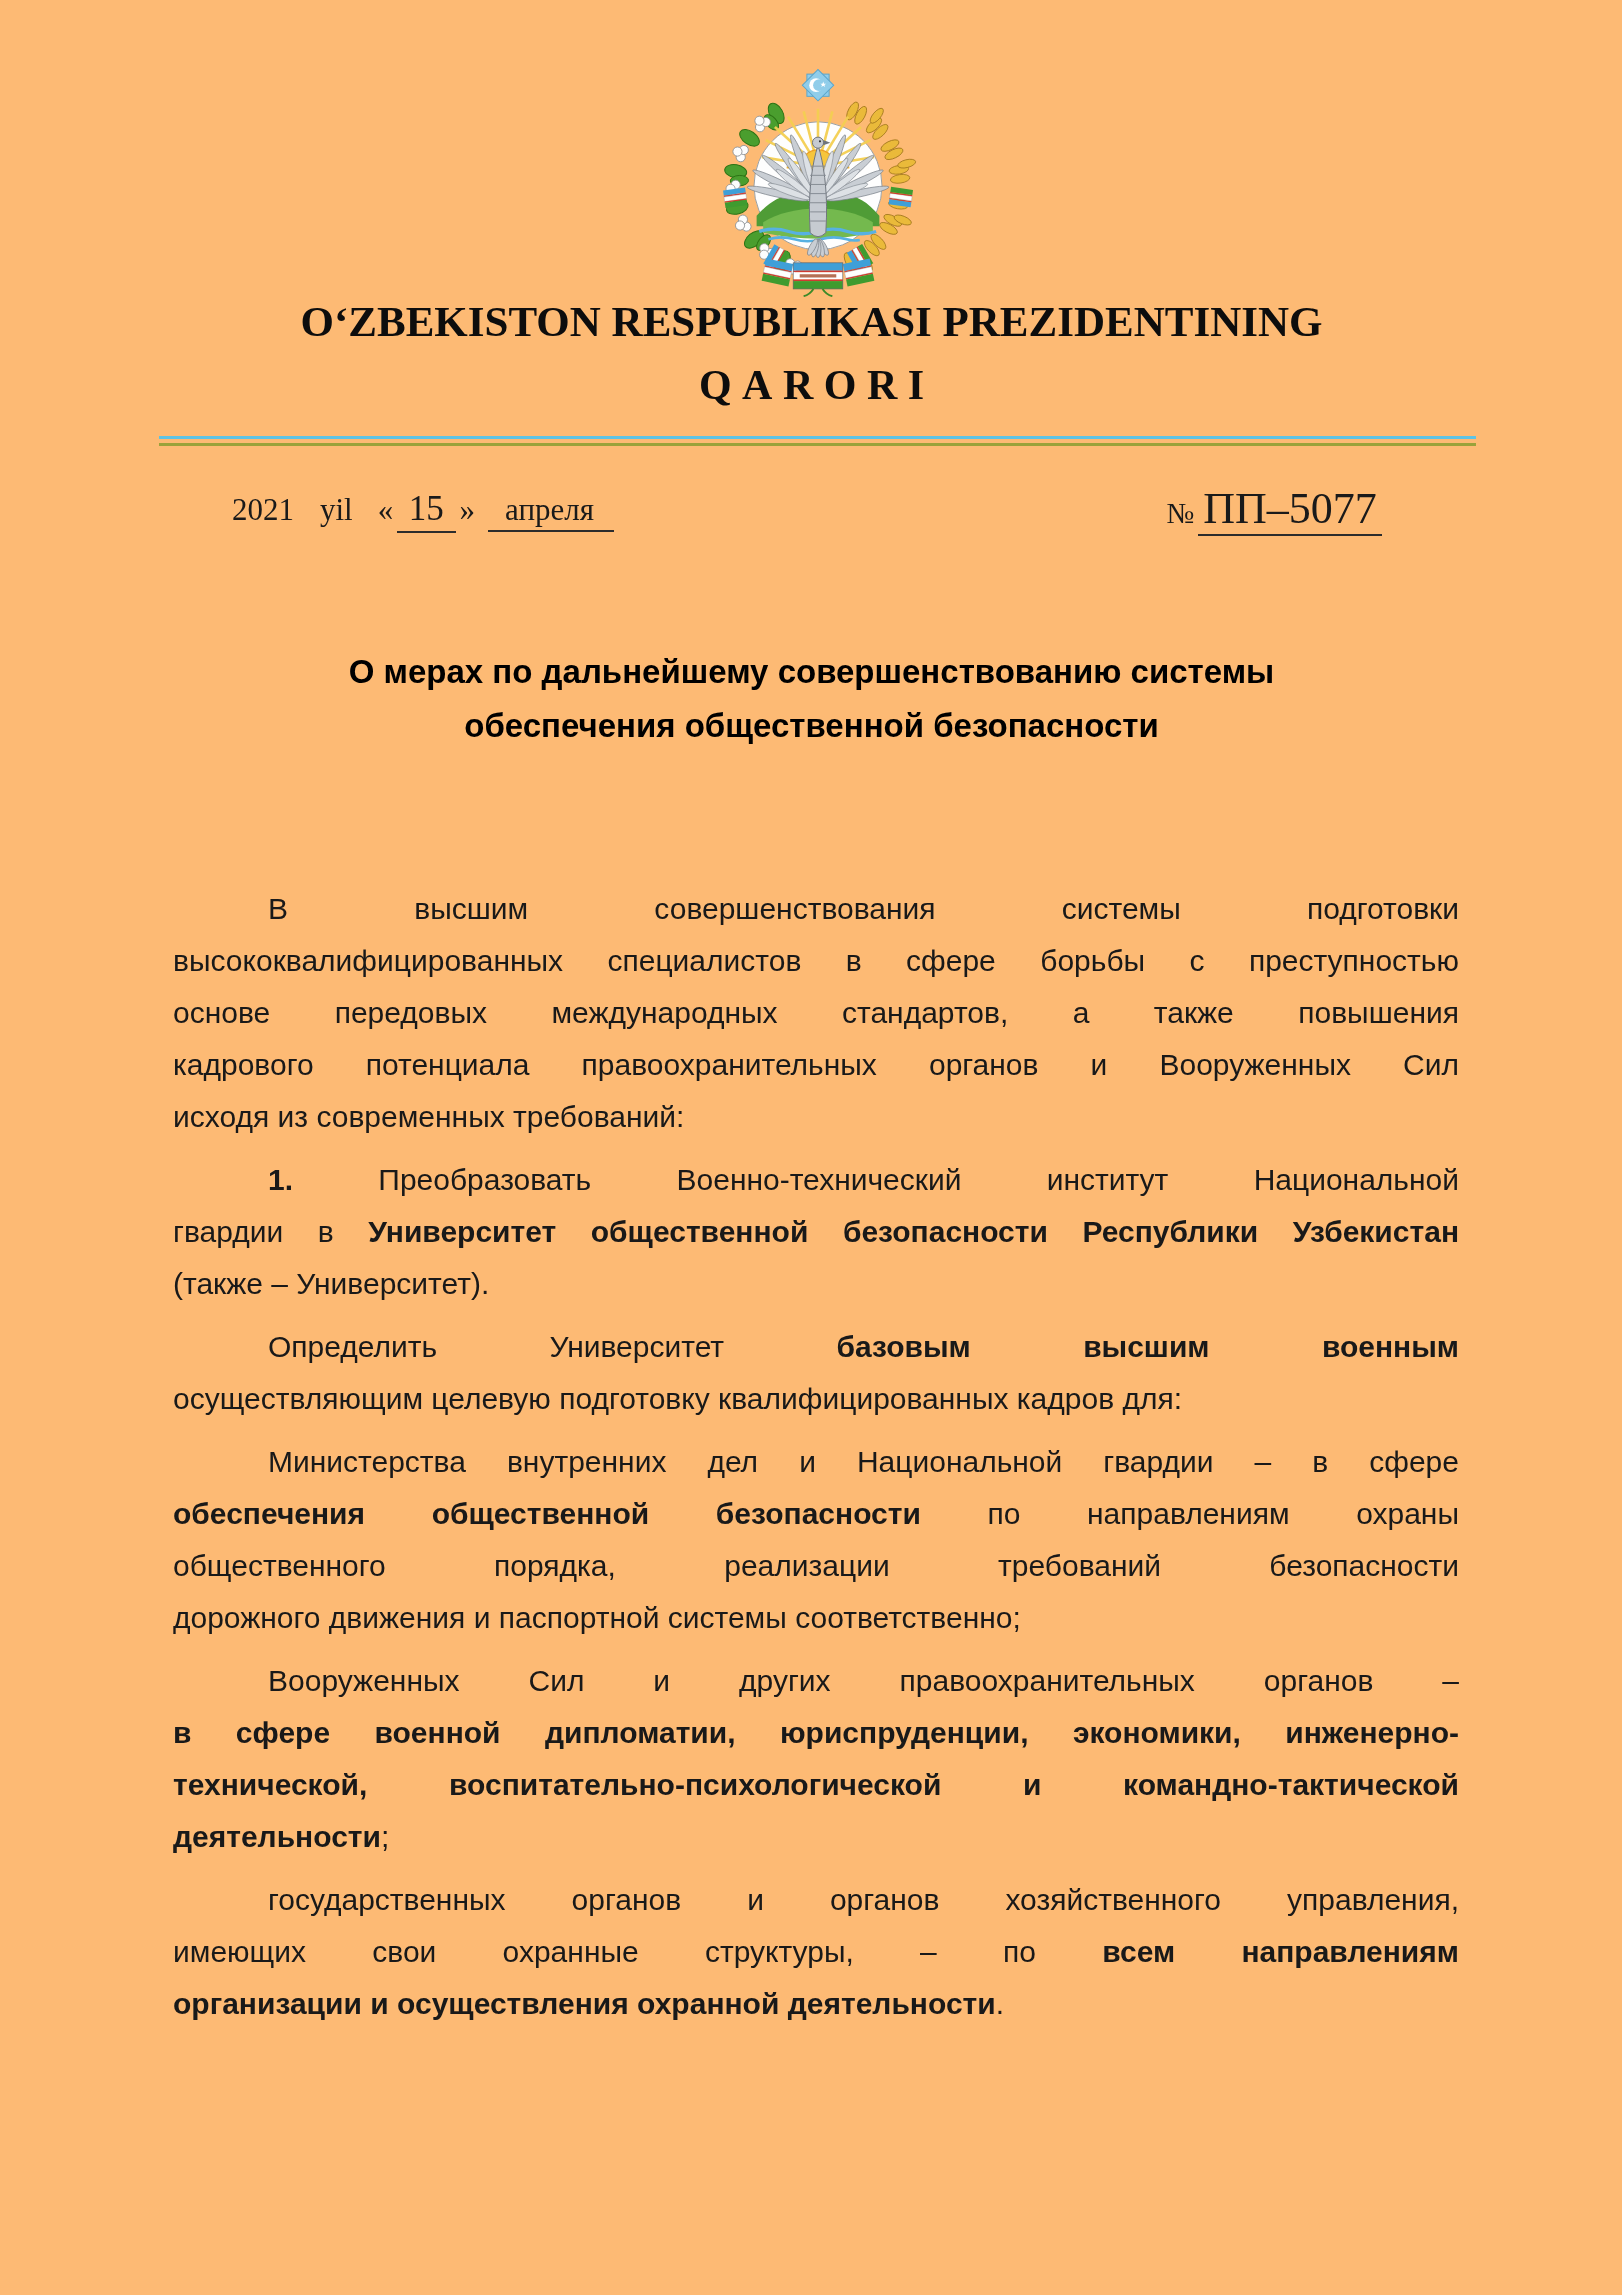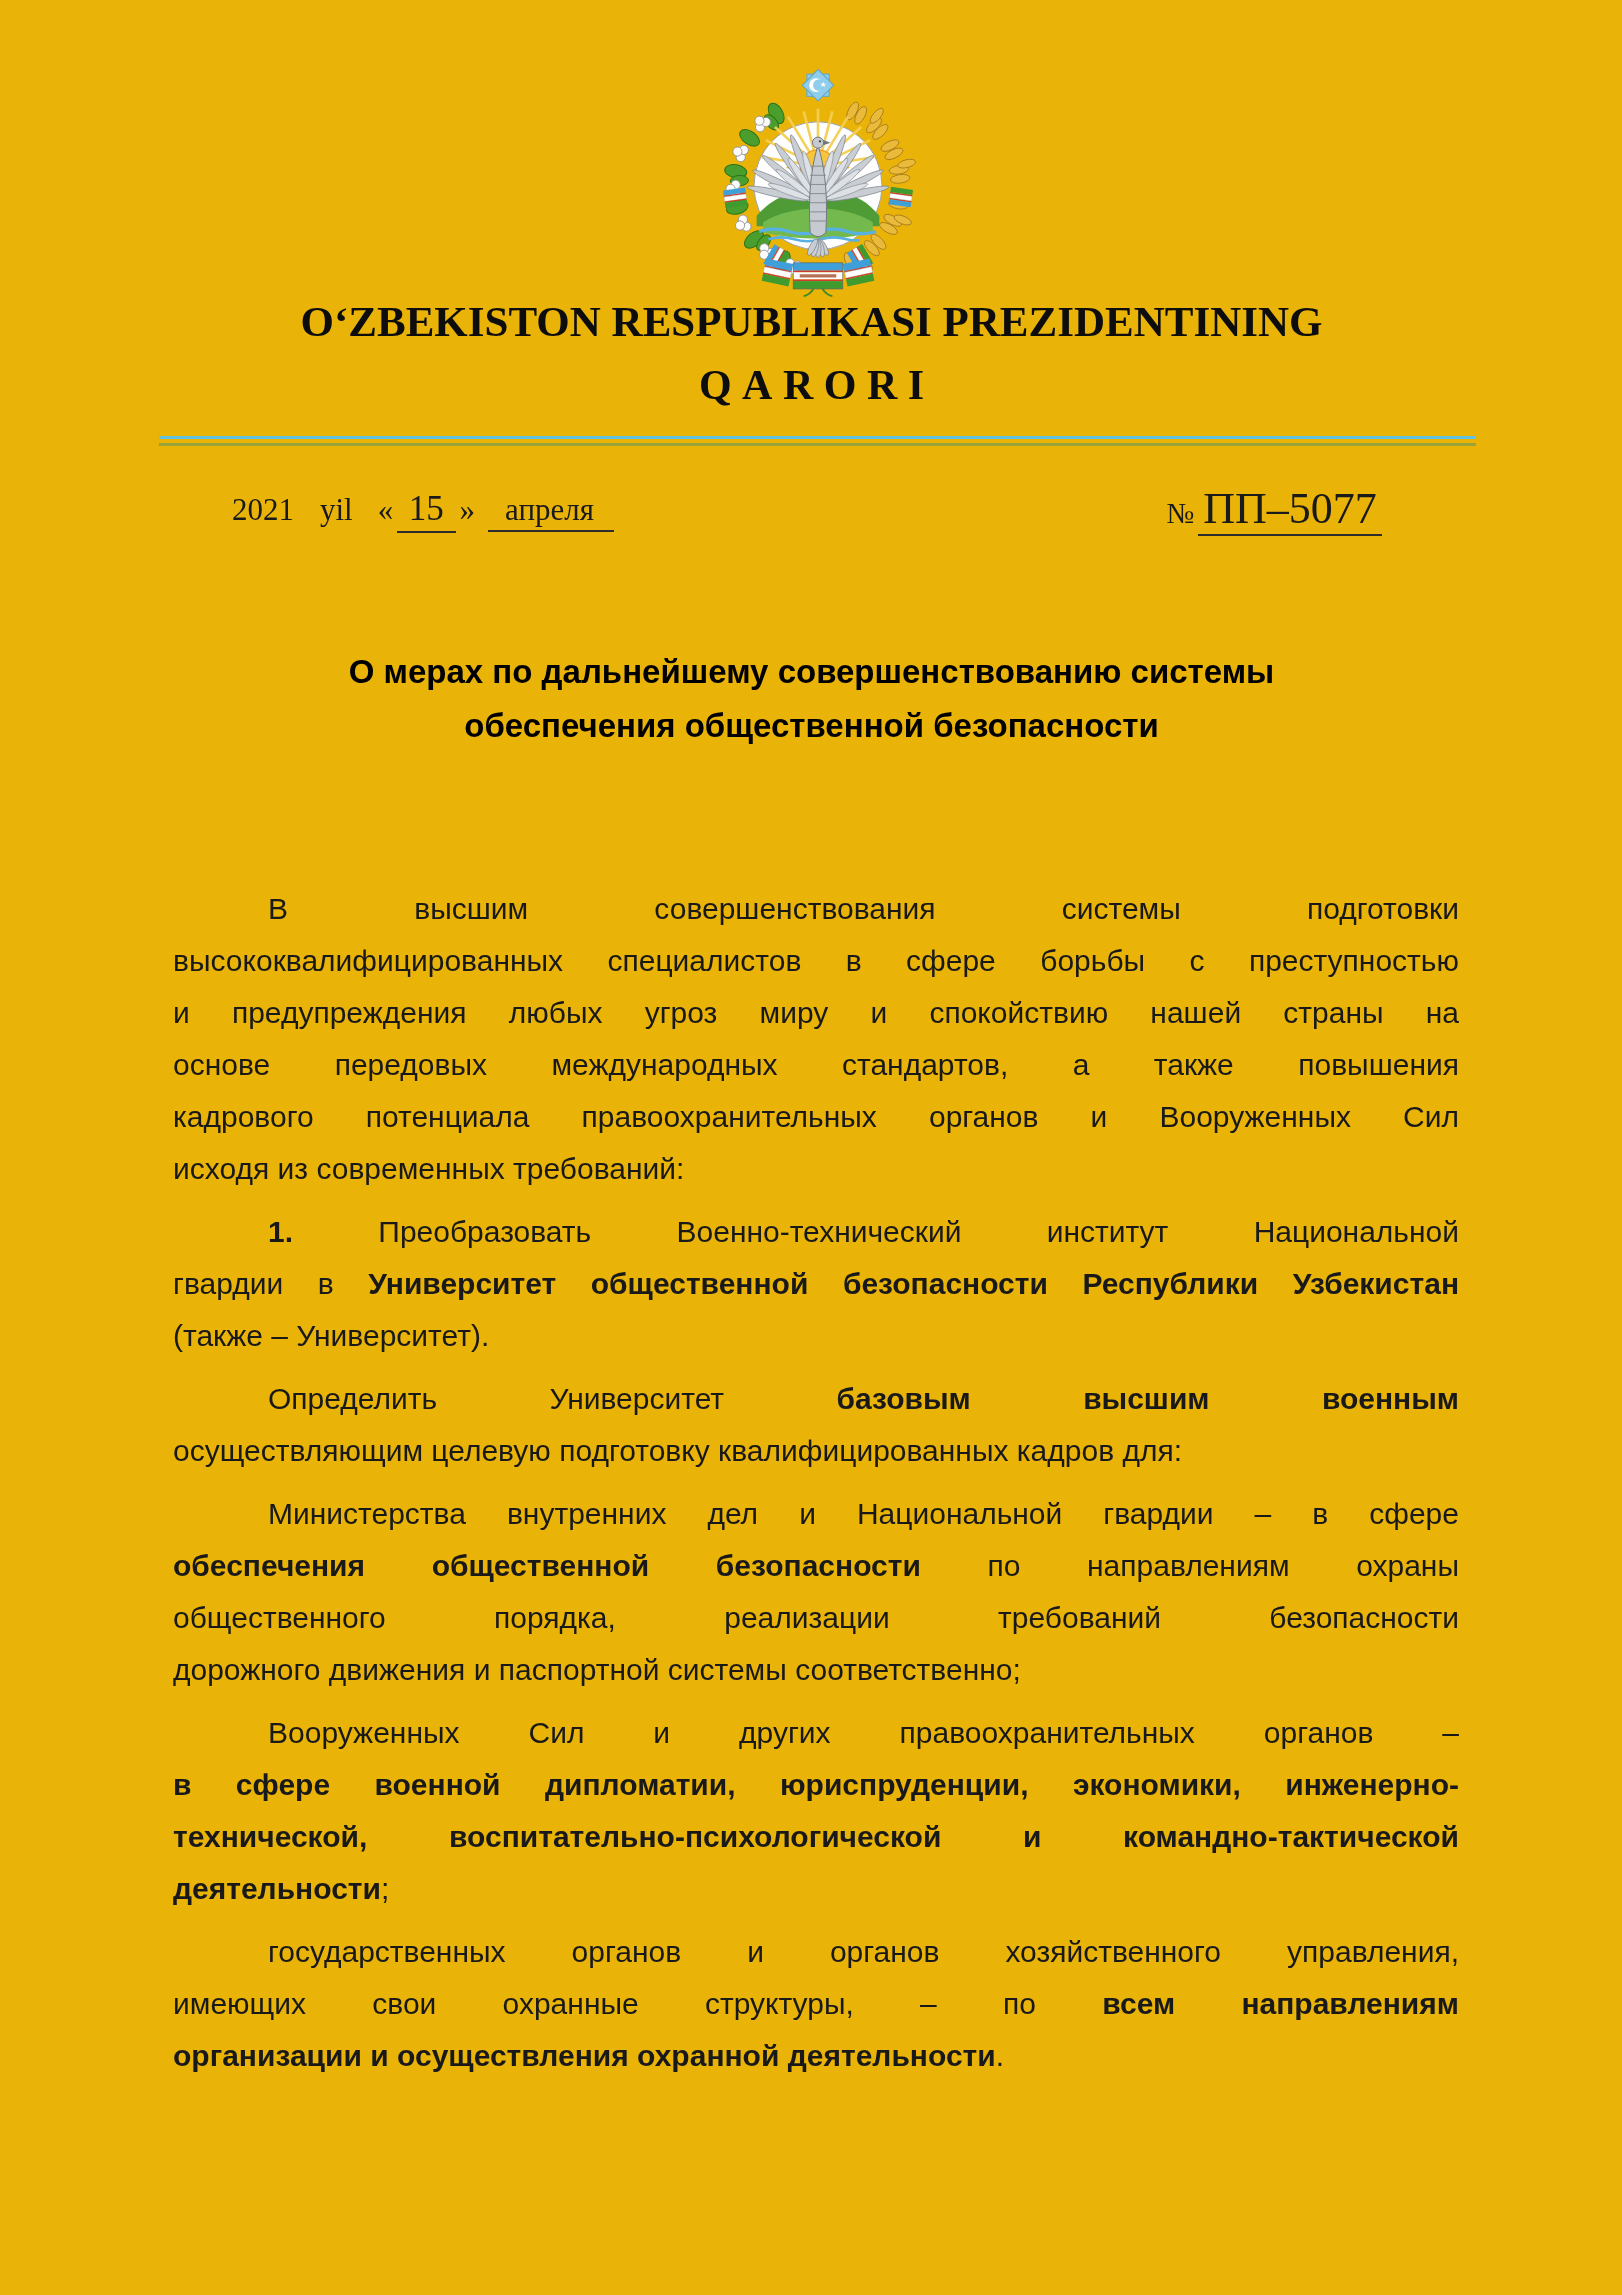--- a/index.html
+++ b/index.html
@@ -1,19 +1,19 @@
 <!DOCTYPE html>
 <html lang="ru" style="--rule-top: #5ec3e4; --rule-bottom: #9aa23a; --ink: #141414;font-size:10.5px"><head>
 <meta charset="utf-8">
 <style>
   html,body{margin:0;padding:0;background:#ffffff;}
   .page{
     position:relative;
     width:1623px;height:2295px;
-    margin:0 auto;background:#eab308;overflow:hidden;
+    margin:0 auto;background:#fdba74;overflow:hidden;
     color:var(--ink,#141414);
   }
   
   .emblem{position:absolute;left:707px;top:68px;width:222px;height:229px;}
   
   .h1{
     position:absolute;top:292px;left:0;width:100%;
     text-align:center;
     font:bold 43px/60px "Liberation Serif", serif;
     letter-spacing:0px;color:#0d0d0d;white-space:nowrap;
@@ -403,21 +403,20 @@
 
   <div class="doc-title">
     <div>О мерах по дальнейшему совершенствованию системы</div>
     <div>обеспечения общественной безопасности</div>
   </div>
 
   <div class="bodytext">
       <div class="para">
         <div class="tline first"><span>В высшим совершенствования системы подготовки</span></div>
         <div class="tline"><span>высококвалифицированных специалистов в сфере борьбы с преступностью</span></div>
-        <div class="tline"><span>и предупреждения любых угроз миру и спокойствию нашей страны на</span></div>
         <div class="tline"><span>основе передовых международных стандартов, а также повышения</span></div>
         <div class="tline"><span>кадрового потенциала правоохранительных органов и Вооруженных Сил</span></div>
         <div class="tline last"><span>исходя из современных требований:</span></div>
       </div>
       <div class="para">
         <div class="tline first"><span class="b">1. </span><span>Преобразовать Военно-технический институт Национальной</span></div>
         <div class="tline"><span>гвардии в </span><span class="b">Университет общественной безопасности Республики Узбекистан</span></div>
         <div class="tline last"><span>(также – Университет).</span></div>
       </div>
       <div class="para">

